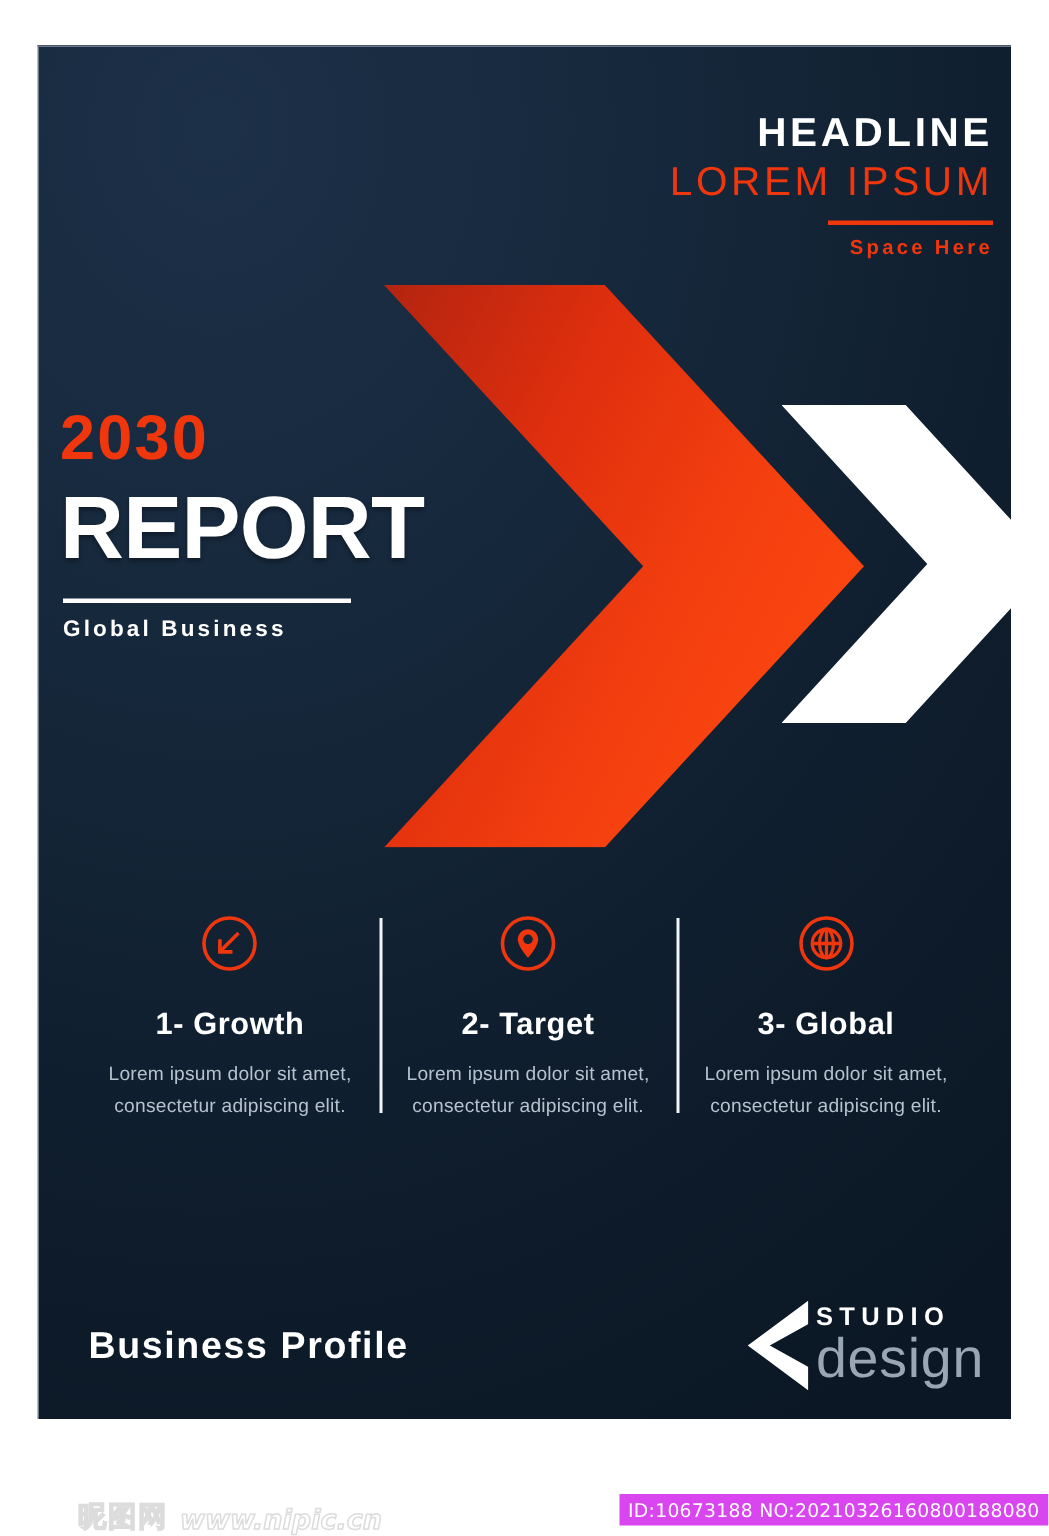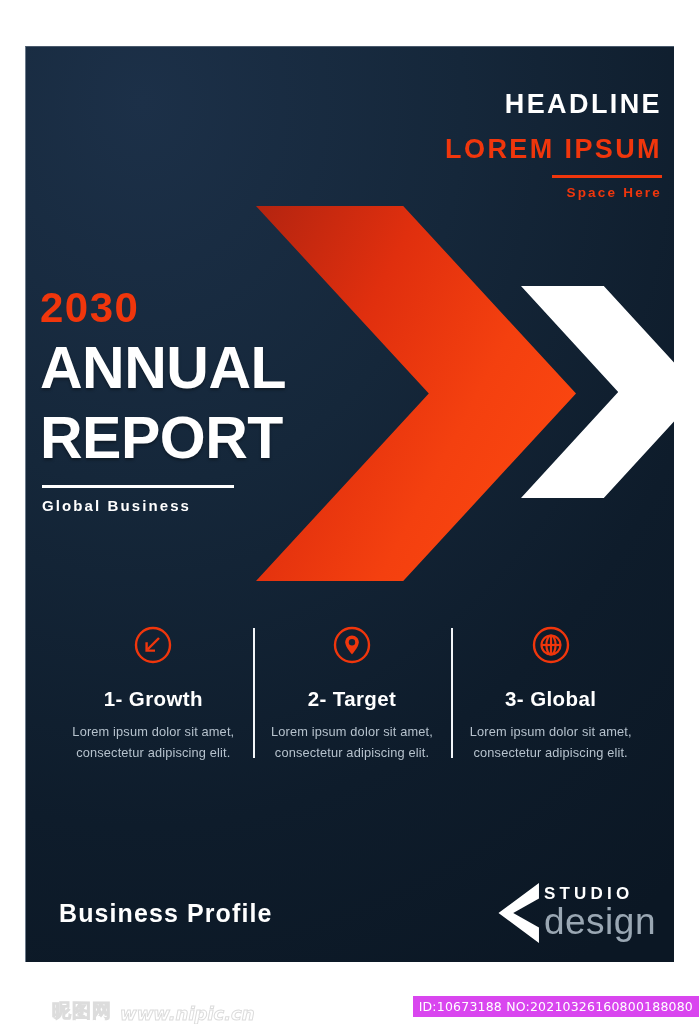--- a/index.html
+++ b/index.html
@@ -6,41 +6,41 @@
   html,body {
     width:699px; height:1024px;
     background:#ffffff;
     font-family:"Liberation Sans", sans-serif;
     overflow:hidden;
   }
   #stage { position:relative; width:699px; height:1024px; background:#ffffff; }
 
   
   #poster {
-    position:absolute; left:25px; top:46px;
+    position:absolute; left:25px; top:30px;
     width:649px; height:916px;
     background:
       radial-gradient(130% 110% at 18% 6%, #1c3048 0%, #15273a 38%, #0e1c2b 72%, #0b1724 100%);
     overflow:hidden;
     border-top:1px solid #4a5a6c;
     border-left:1px solid #6c7a8a;
   }
 
   
   .headline-block {
     position:absolute; right:12px; top:43px;
     text-align:right;
   }
   .hl-1 {
     color:#ffffff; font-size:27px; font-weight:bold;
     letter-spacing:2.4px; line-height:1.05;
   }
   .hl-2 {
-    color:#f0360c; font-size:27px; font-weight:bold;
-    letter-spacing:2.4px; line-height:1.18; margin-top:16px;
+    color:#f0360c; font-size:27px; font-weight:normal;
+    letter-spacing:2.4px; line-height:1.18; margin-top:4px;
   }
   .hl-rule {
     height:3px; background:#f0360c; width:110px;
     margin:9px 0 0 auto;
   }
   .hl-3 {
     color:#f0360c; font-size:13.5px; font-weight:bold;
     letter-spacing:2.2px; margin-top:7px;
   }
 
@@ -150,21 +150,20 @@
       <div class="hl-2">LOREM IPSUM</div>
       <div class="hl-rule"></div>
       <div class="hl-3">Space Here</div>
     </div>
 
     <div class="chev" id="chev-orange"></div>
     <div class="chev" id="chev-white"></div>
 
     <div class="title-block">
       <div class="t-year">2030</div>
-      <div class="t-main">ANNUAL</div>
       <div class="t-main">REPORT</div>
       <div class="t-rule"></div>
       <div class="t-sub">Global Business</div>
     </div>
 
     <div id="features">
 
       <div class="feature">
         <svg class="f-icon" width="40" height="40" viewBox="0 0 40 40">
           <circle cx="20" cy="20" r="17" fill="none" stroke="#f0360c" stroke-width="2.4"></circle>

